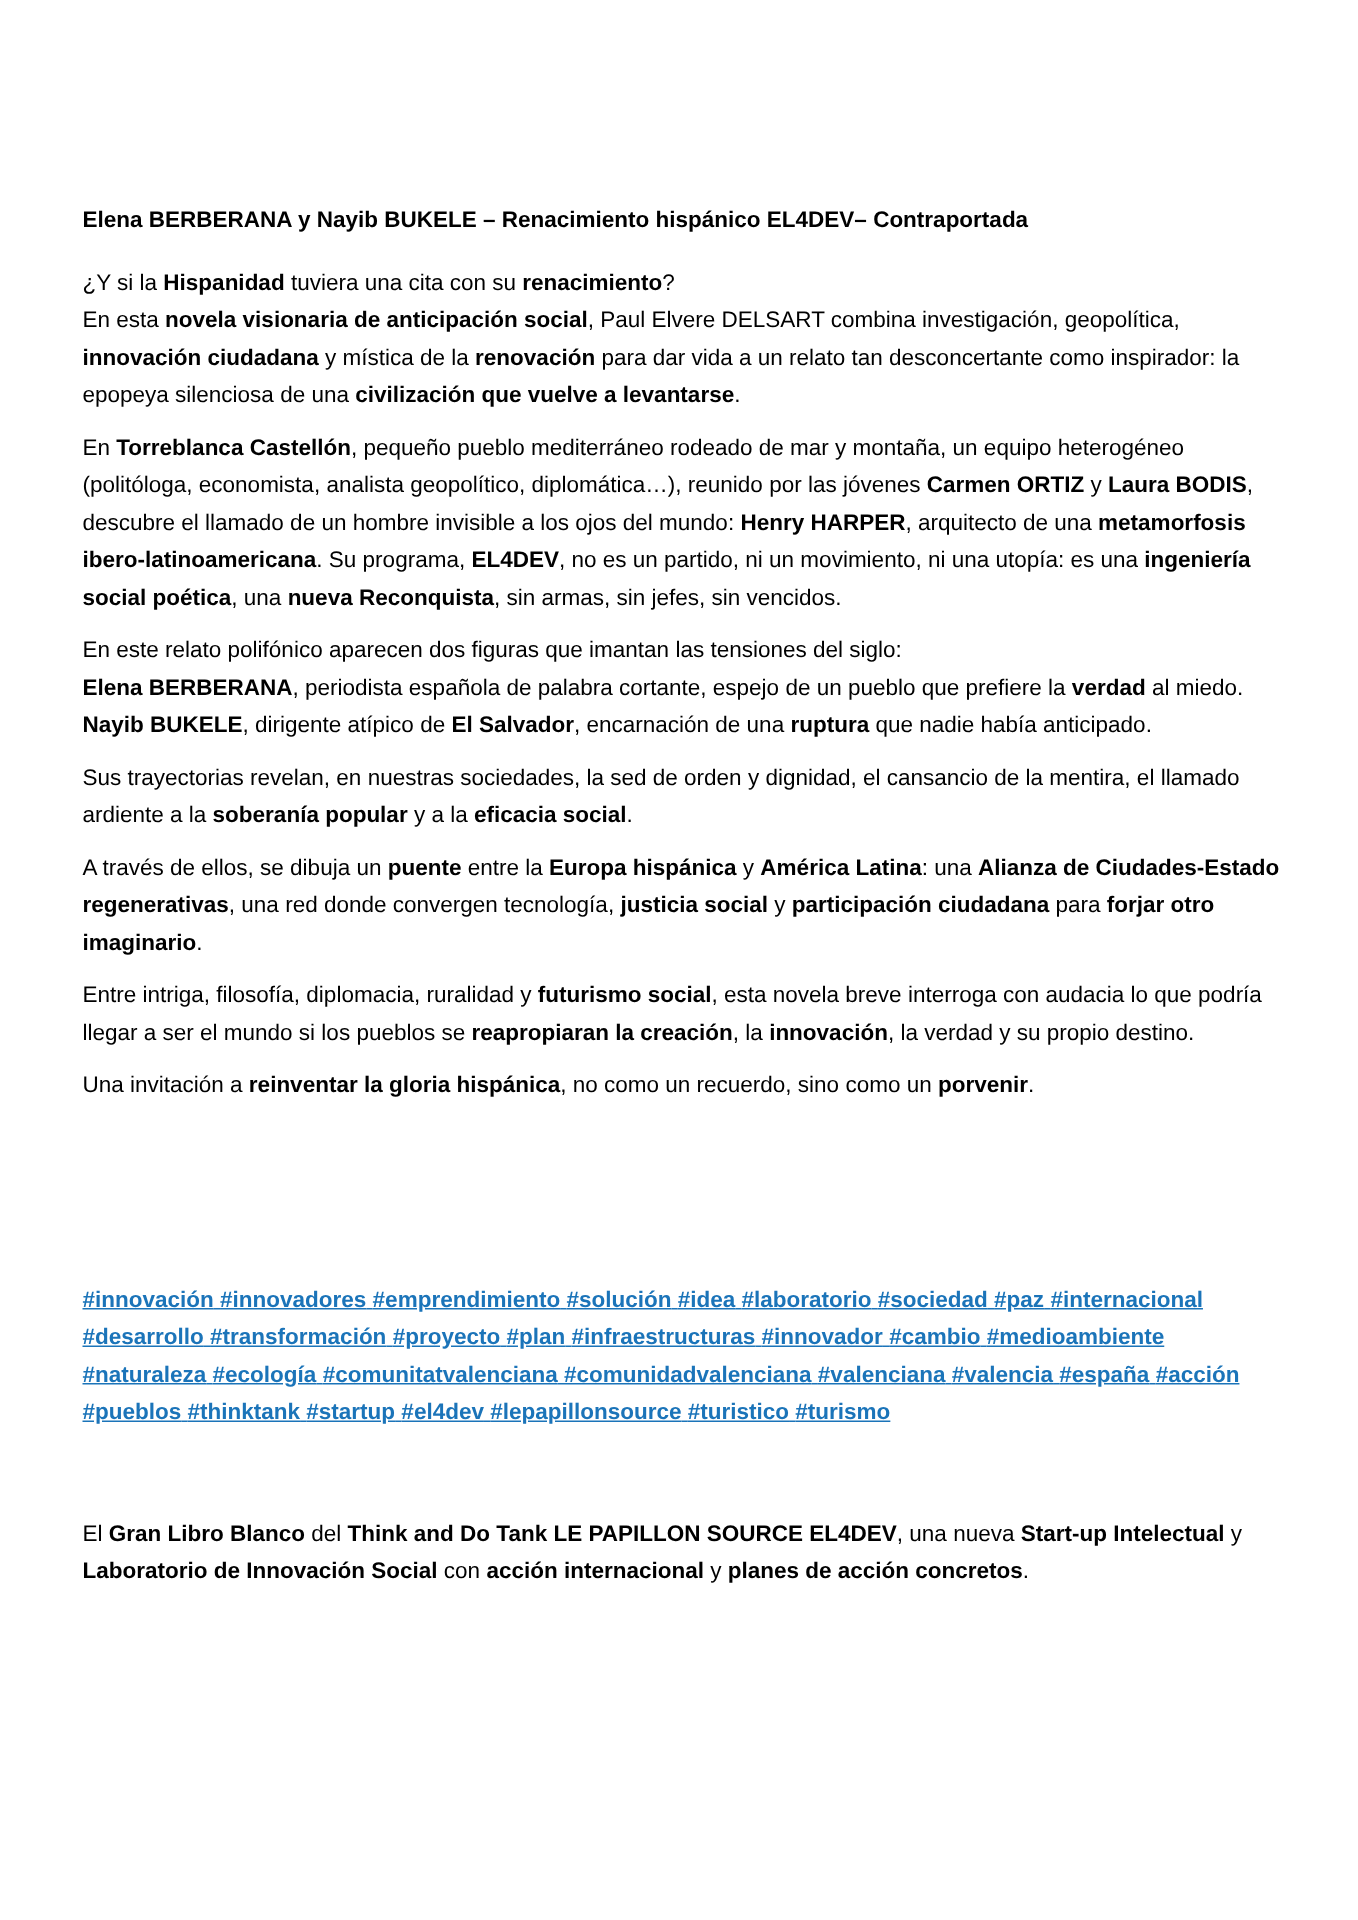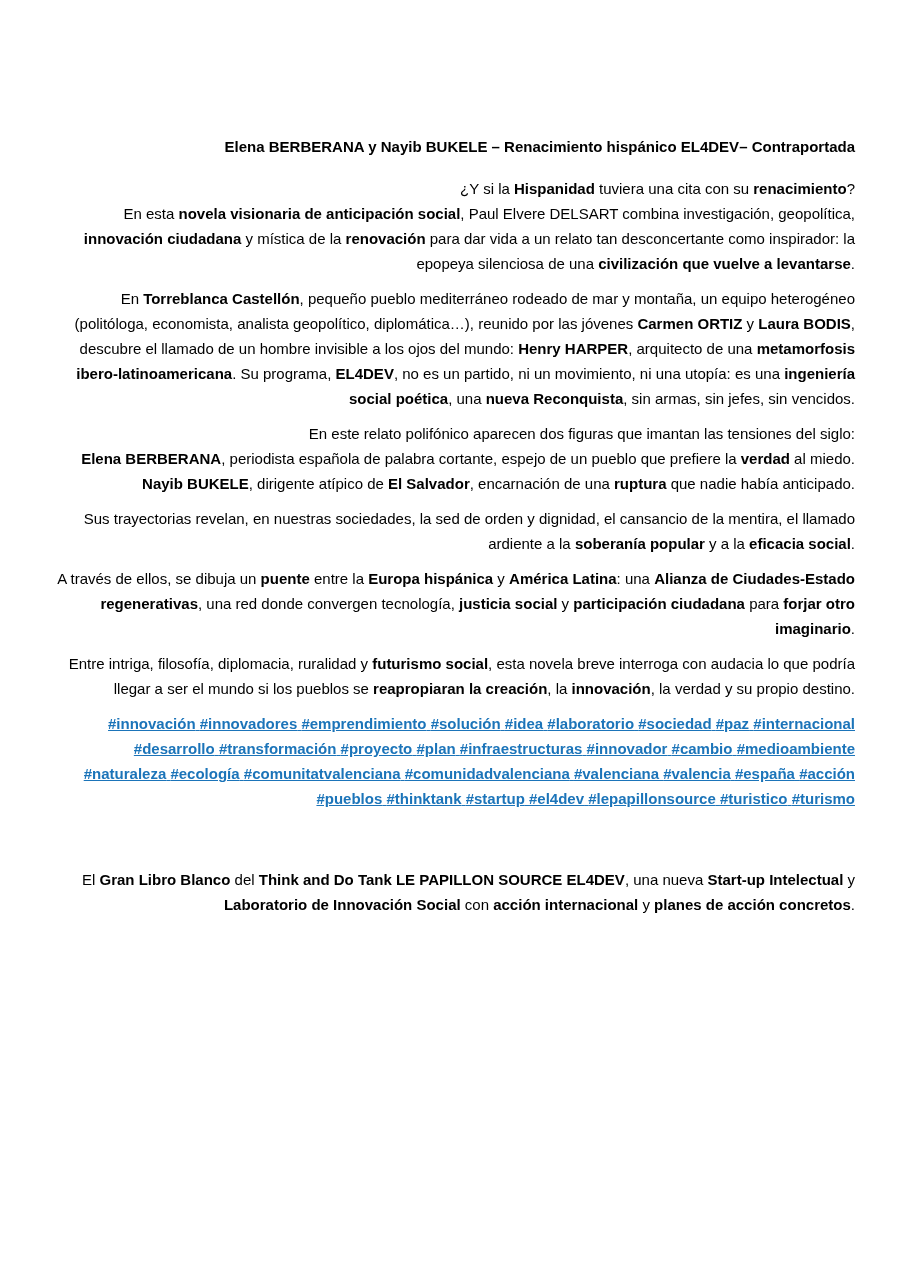--- a/index.html
+++ b/index.html
@@ -14,21 +14,21 @@
     font-family: "Liberation Sans", sans-serif;
   }
   .doc {
     box-sizing: border-box;
     width: 905px;
     min-height: 1280px;
     padding: 134px 50px 20px 55px;
     font-size: 15px;
     line-height: 25px;
     color: var(--text-color, #000000);
-    text-align: right;
+    text-align: left;
   }
   .block {
     margin: 0 0 10px 0;
     padding: 0;
   }
   .bold {
     font-weight: bold;
   }
   .block-heading {
     font-weight: bold;
@@ -51,15 +51,16 @@
 <body>
 
 <div class="doc" id="doc-content" data-name="document-page">
     <p class="block block-heading" data-name="title-line"><span class="bold" data-name="emphasis-text">Elena BERBERANA y Nayib BUKELE – Renacimiento hispánico EL4DEV</span><span data-name="body-text">– Contraportada</span></p>
     <p class="block block-paragraph" data-name="intro-paragraph"><span data-name="body-text">¿Y si la </span><span class="bold" data-name="emphasis-text">Hispanidad</span><span data-name="body-text"> tuviera una cita con su </span><span class="bold" data-name="emphasis-text">renacimiento</span><span data-name="body-text">?</span><br><span data-name="body-text">En esta </span><span class="bold" data-name="emphasis-text">novela visionaria de anticipación social</span><span data-name="body-text">, Paul Elvere DELSART combina investigación, geopolítica, </span><span class="bold" data-name="emphasis-text">innovación ciudadana</span><span data-name="body-text"> y mística de la </span><span class="bold" data-name="emphasis-text">renovación</span><span data-name="body-text"> para dar vida a un relato tan desconcertante como inspirador: la epopeya silenciosa de una </span><span class="bold" data-name="emphasis-text">civilización que vuelve a levantarse</span><span data-name="body-text">.</span></p>
     <p class="block block-paragraph" data-name="torreblanca-paragraph"><span data-name="body-text">En </span><span class="bold" data-name="emphasis-text">Torreblanca Castellón</span><span data-name="body-text">, pequeño pueblo mediterráneo rodeado de mar y montaña, un equipo heterogéneo (politóloga, economista, analista geopolítico, diplomática…), reunido por las jóvenes </span><span class="bold" data-name="emphasis-text">Carmen ORTIZ</span><span data-name="body-text"> y </span><span class="bold" data-name="emphasis-text">Laura BODIS</span><span data-name="body-text">, descubre el llamado de un hombre invisible a los ojos del mundo: </span><span class="bold" data-name="emphasis-text">Henry HARPER</span><span data-name="body-text">, arquitecto de una </span><span class="bold" data-name="emphasis-text">metamorfosis ibero-latinoamericana</span><span data-name="body-text">. Su programa, </span><span class="bold" data-name="emphasis-text">EL4DEV</span><span data-name="body-text">, no es un partido, ni un movimiento, ni una utopía: es una </span><span class="bold" data-name="emphasis-text">ingeniería social poética</span><span data-name="body-text">, una </span><span class="bold" data-name="emphasis-text">nueva Reconquista</span><span data-name="body-text">, sin armas, sin jefes, sin vencidos.</span></p>
     <p class="block block-paragraph" data-name="figures-paragraph"><span data-name="body-text">En este relato polifónico aparecen dos figuras que imantan las tensiones del siglo:</span><br><span class="bold" data-name="emphasis-text">Elena BERBERANA</span><span data-name="body-text">, periodista española de palabra cortante, espejo de un pueblo que prefiere la </span><span class="bold" data-name="emphasis-text">verdad</span><span data-name="body-text"> al miedo.</span><br><span class="bold" data-name="emphasis-text">Nayib BUKELE</span><span data-name="body-text">, dirigente atípico de </span><span class="bold" data-name="emphasis-text">El Salvador</span><span data-name="body-text">, encarnación de una </span><span class="bold" data-name="emphasis-text">ruptura</span><span data-name="body-text"> que nadie había anticipado.</span></p>
     <p class="block block-paragraph" data-name="trayectorias-paragraph"><span data-name="body-text">Sus trayectorias revelan, en nuestras sociedades, la sed de orden y dignidad, el cansancio de la mentira, el llamado ardiente a la </span><span class="bold" data-name="emphasis-text">soberanía popular</span><span data-name="body-text"> y a la </span><span class="bold" data-name="emphasis-text">eficacia social</span><span data-name="body-text">.</span></p>
     <p class="block block-paragraph" data-name="puente-paragraph"><span data-name="body-text">A través de ellos, se dibuja un </span><span class="bold" data-name="emphasis-text">puente</span><span data-name="body-text"> entre la </span><span class="bold" data-name="emphasis-text">Europa hispánica</span><span data-name="body-text"> y </span><span class="bold" data-name="emphasis-text">América Latina</span><span data-name="body-text">: una </span><span class="bold" data-name="emphasis-text">Alianza de Ciudades-Estado regenerativas</span><span data-name="body-text">, una red donde convergen tecnología, </span><span class="bold" data-name="emphasis-text">justicia social</span><span data-name="body-text"> y </span><span class="bold" data-name="emphasis-text">participación ciudadana</span><span data-name="body-text"> para </span><span class="bold" data-name="emphasis-text">forjar otro imaginario</span><span data-name="body-text">.</span></p>
     <p class="block block-paragraph" data-name="intriga-paragraph"><span data-name="body-text">Entre intriga, filosofía, diplomacia, ruralidad y </span><span class="bold" data-name="emphasis-text">futurismo social</span><span data-name="body-text">, esta novela breve interroga con audacia lo que podría llegar a ser el mundo si los pueblos se </span><span class="bold" data-name="emphasis-text">reapropiaran la creación</span><span data-name="body-text">, la </span><span class="bold" data-name="emphasis-text">innovación</span><span data-name="body-text">, la verdad y su propio destino.</span></p>
+    <p class="block block-paragraph" data-name="closing-invitation-paragraph"><span data-name="body-text">Una invitación a </span><span class="bold" data-name="emphasis-text">reinventar la gloria hispánica</span><span data-name="body-text">, no como un recuerdo, sino como un </span><span class="bold" data-name="emphasis-text">porvenir</span><span data-name="body-text">.</span></p>
     <p class="block block-hashtags" data-name="hashtags-paragraph"><span class="hashtag" data-name="hashtag">#innovación</span> <span class="hashtag" data-name="hashtag">#innovadores</span> <span class="hashtag" data-name="hashtag">#emprendimiento</span> <span class="hashtag" data-name="hashtag">#solución</span> <span class="hashtag" data-name="hashtag">#idea</span> <span class="hashtag" data-name="hashtag">#laboratorio</span> <span class="hashtag" data-name="hashtag">#sociedad</span> <span class="hashtag" data-name="hashtag">#paz</span> <span class="hashtag" data-name="hashtag">#internacional</span> <span class="hashtag" data-name="hashtag">#desarrollo</span> <span class="hashtag" data-name="hashtag">#transformación</span> <span class="hashtag" data-name="hashtag">#proyecto</span> <span class="hashtag" data-name="hashtag">#plan</span> <span class="hashtag" data-name="hashtag">#infraestructuras</span> <span class="hashtag" data-name="hashtag">#innovador</span> <span class="hashtag" data-name="hashtag">#cambio</span> <span class="hashtag" data-name="hashtag">#medioambiente</span> <span class="hashtag" data-name="hashtag">#naturaleza</span> <span class="hashtag" data-name="hashtag">#ecología</span> <span class="hashtag" data-name="hashtag">#comunitatvalenciana</span> <span class="hashtag" data-name="hashtag">#comunidadvalenciana</span> <span class="hashtag" data-name="hashtag">#valenciana</span> <span class="hashtag" data-name="hashtag">#valencia</span> <span class="hashtag" data-name="hashtag">#españa</span> <span class="hashtag" data-name="hashtag">#acción</span> <span class="hashtag" data-name="hashtag">#pueblos</span> <span class="hashtag" data-name="hashtag">#thinktank</span> <span class="hashtag" data-name="hashtag">#startup</span> <span class="hashtag" data-name="hashtag">#el4dev</span> <span class="hashtag" data-name="hashtag">#lepapillonsource</span> <span class="hashtag" data-name="hashtag">#turistico</span> <span class="hashtag" data-name="hashtag">#turismo</span></p>
     <p class="block block-paragraph" data-name="gran-libro-paragraph"><span data-name="body-text">El </span><span class="bold" data-name="emphasis-text">Gran Libro Blanco</span><span data-name="body-text"> del </span><span class="bold" data-name="emphasis-text">Think and Do Tank LE PAPILLON SOURCE EL4DEV</span><span data-name="body-text">, una nueva </span><span class="bold" data-name="emphasis-text">Start-up Intelectual</span><span data-name="body-text"> y </span><span class="bold" data-name="emphasis-text">Laboratorio de Innovación Social</span><span data-name="body-text"> con </span><span class="bold" data-name="emphasis-text">acción internacional</span><span data-name="body-text"> y </span><span class="bold" data-name="emphasis-text">planes de acción concretos</span><span data-name="body-text">.</span></p>
   </div>
 
 </body></html>

